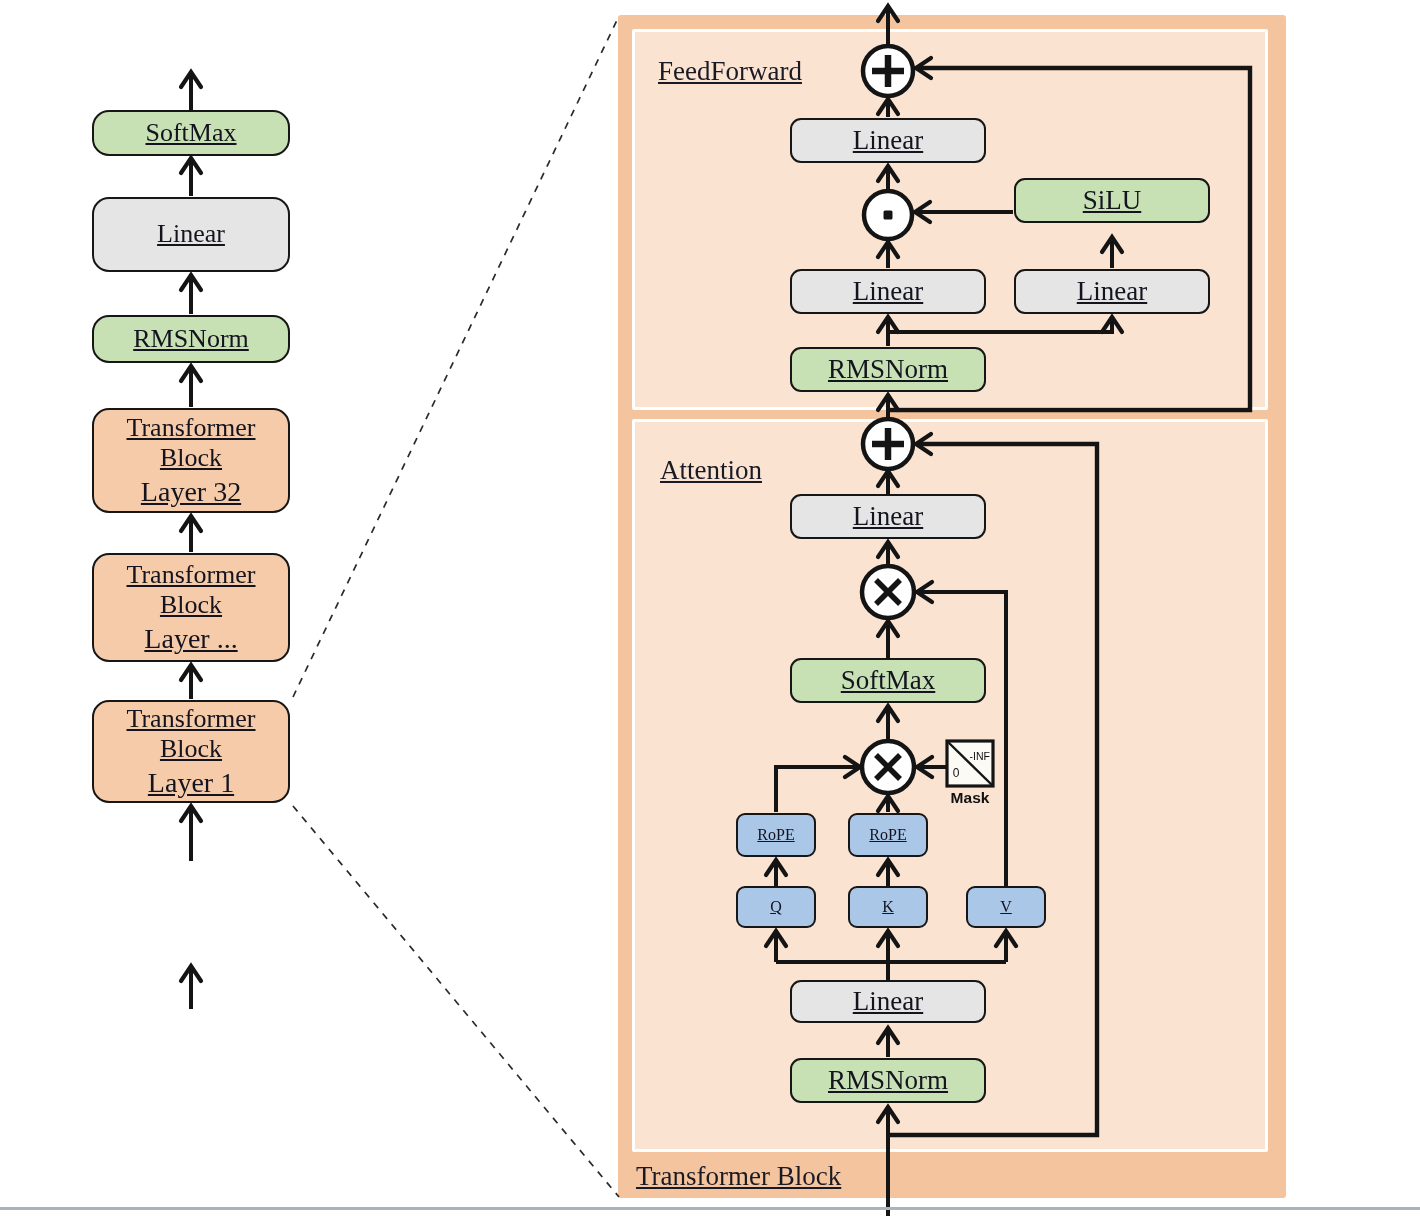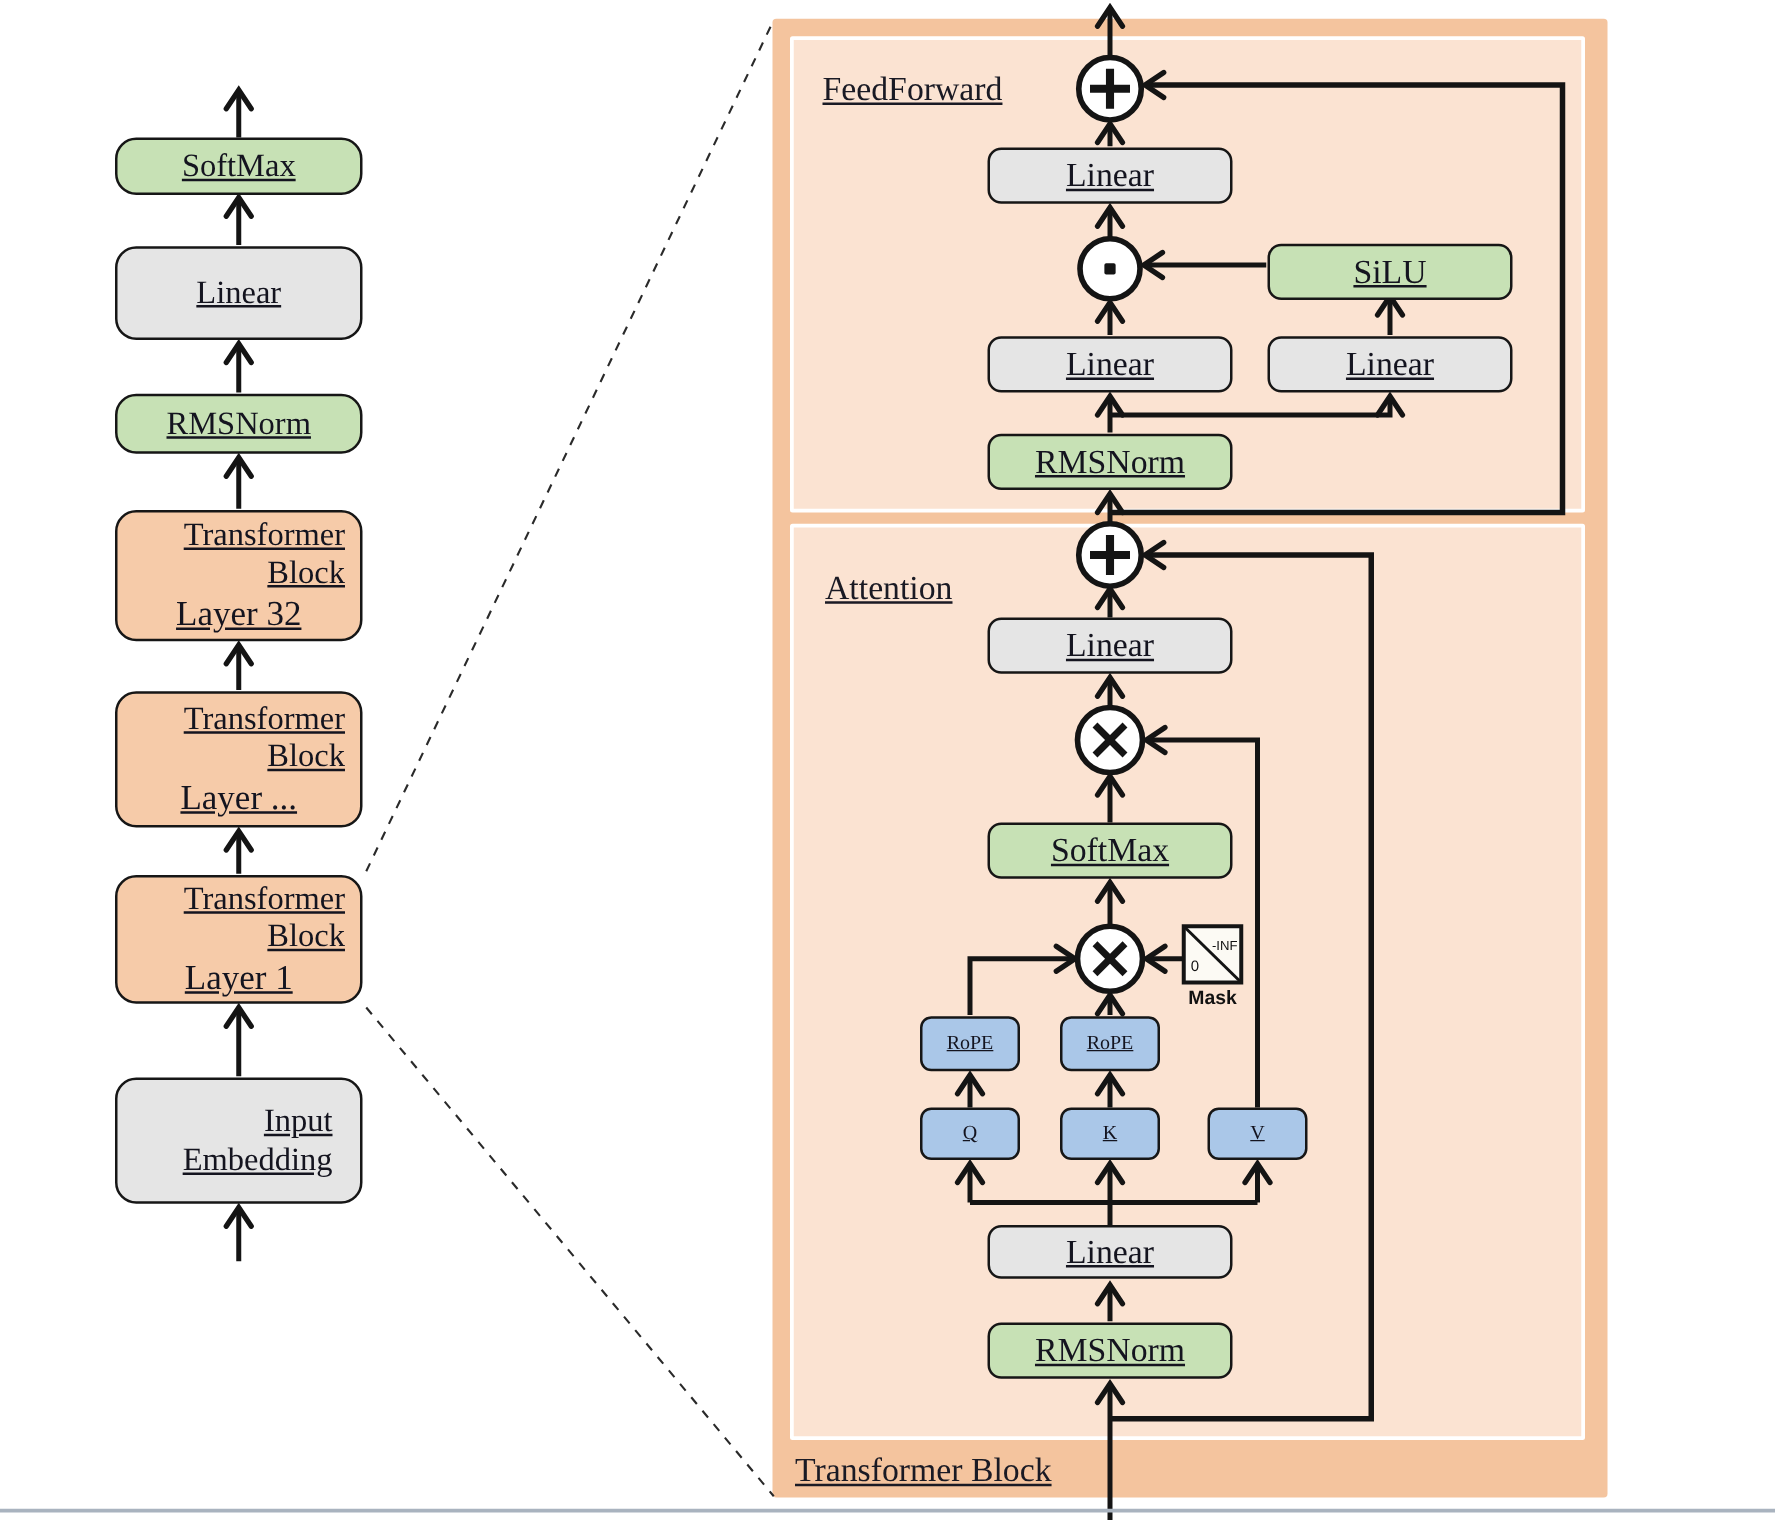--- a/index.html
+++ b/index.html
@@ -3,21 +3,21 @@
 <meta charset="utf-8">
 <style>
   html,body{margin:0;padding:0;background:#ffffff;}
   #stage{position:relative;width:1420px;height:1217px;background:#ffffff;overflow:hidden;
          font-family:"Liberation Serif","DejaVu Serif",serif;color:#14141f;}
   .abs{position:absolute;box-sizing:border-box;text-decoration:underline;}
   .panel-outer{background:#f4c49e;border-radius:3px;}
   .panel-inner{background:#fbe3d2;border:3px solid #ffffff;border-radius:2px;}
   .sec-label{font-size:27px;color:#1a1a24;white-space:nowrap;}
   .box{display:flex;flex-direction:column;align-items:center;justify-content:center;
-       border:2.5px solid #161616;text-align:right;line-height:1.18;}
+       border:2.5px solid #161616;text-align:center;line-height:1.18;}
   .box .lbl{display:block;}
   .green{background:#c7e1b5;}
   .blue{background:#e5e5e5;}
   .qkv{background:#aac7e8;}
   .orange{background:#f6cba9;}
   .left-box{left:92px;width:198px;border-radius:17px;font-size:26px;}
   .r-box{border-radius:11px;font-size:27px;}
   .sm-box{border-radius:9px;font-size:16px;}
   .sub{font-size:28px;margin-top:1px;}
   .bottom-rule{background:#a9b3bf;}
@@ -140,28 +140,25 @@
     <span class="sub">Layer 32</span>
   </div>
   <div class="abs box orange left-box" style="top:553px;height:109px;">
     <span class="lbl" style="width:170px;">Transformer Block</span>
     <span class="sub">Layer ...</span>
   </div>
   <div class="abs box orange left-box" style="top:700px;height:103px;">
     <span class="lbl" style="width:170px;">Transformer Block</span>
     <span class="sub">Layer 1</span>
   </div>
-  <div class="abs box blue left-box" style="top:862px;height:101px;">
-    <span class="lbl" style="width:150px;">Input Embedding</span>
-  </div>
 
   <div class="abs box blue r-box" style="left:790px;top:118px;width:196px;height:45px;">
     <span class="lbl">Linear</span>
   </div>
-  <div class="abs box green r-box" style="left:1014px;top:195px;width:196px;height:45px;">
+  <div class="abs box green r-box" style="left:1014px;top:178px;width:196px;height:45px;">
     <span class="lbl">SiLU</span>
   </div>
   <div class="abs box blue r-box" style="left:790px;top:269px;width:196px;height:45px;">
     <span class="lbl">Linear</span>
   </div>
   <div class="abs box blue r-box" style="left:1014px;top:269px;width:196px;height:45px;">
     <span class="lbl">Linear</span>
   </div>
   <div class="abs box green r-box" style="left:790px;top:347px;width:196px;height:45px;">
     <span class="lbl">RMSNorm</span>

